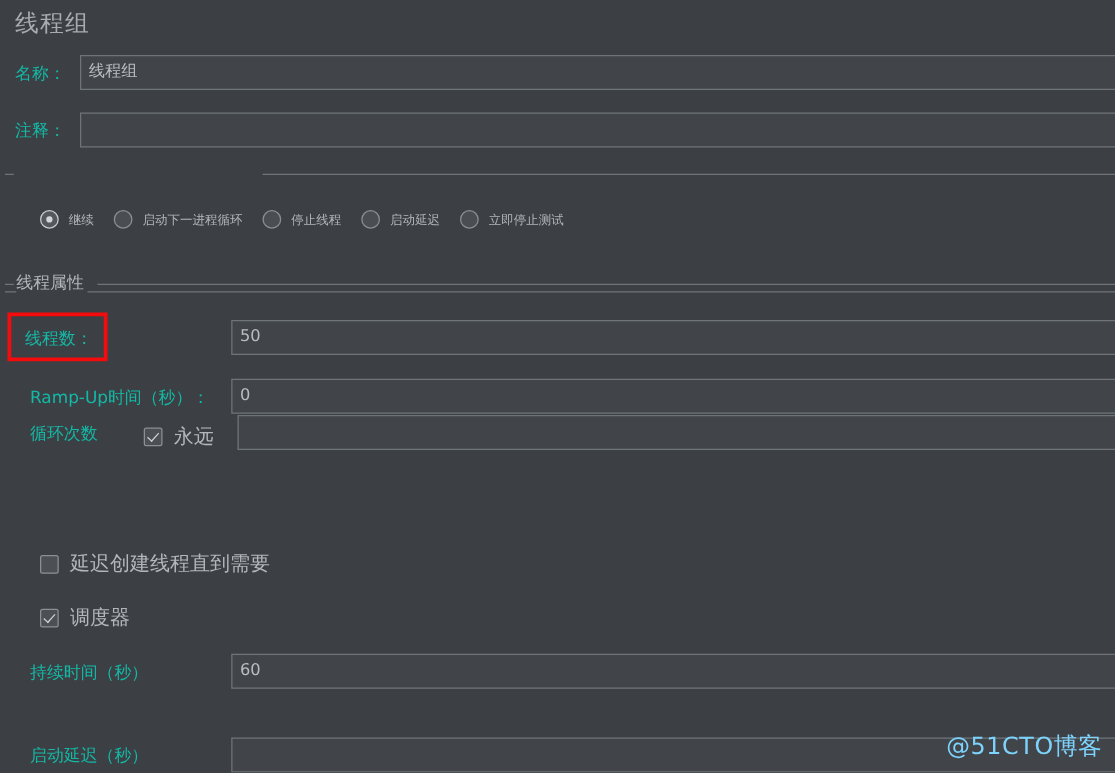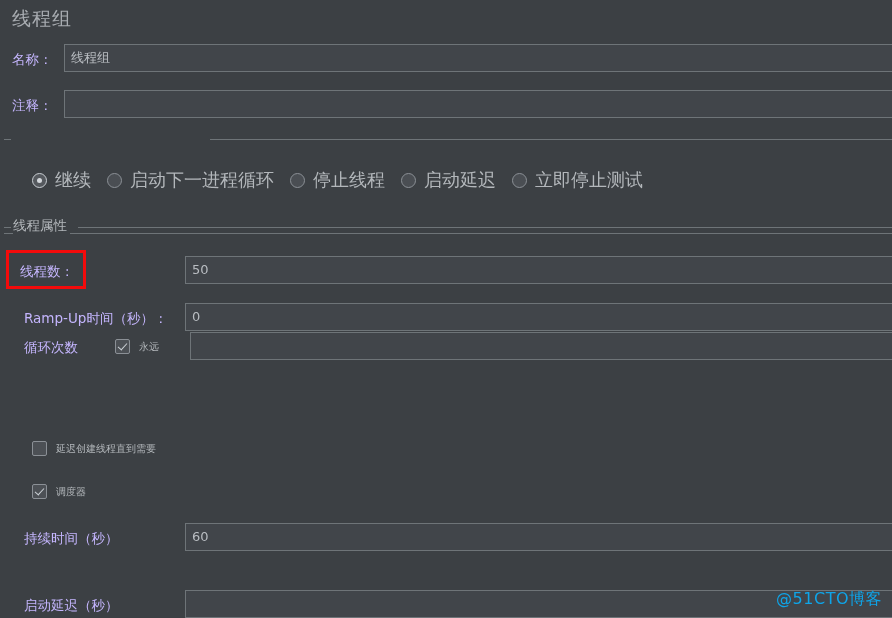--- a/index.html
+++ b/index.html
@@ -35,21 +35,21 @@
   
   .field-row {
     position: absolute;
     left: 0;
     right: 0;
     height: 30px;
   }
   .field-label {
     position: absolute;
     font-size: 13.5px;
-    color: #c4b5fd;
+    color: #14b8a6;
     line-height: 30px;
     white-space: nowrap;
   }
   .text-input {
     position: absolute;
     height: 28px;
     background: #41454a;
     border: 1px solid #6e7478;
     box-sizing: border-box;
     color: #b9bdc2;
@@ -139,21 +139,21 @@
     content: "";
     position: absolute;
     left: 4px;
     top: 4px;
     width: 5px;
     height: 5px;
     border-radius: 50%;
     background: #d3d7db;
   }
   .radio-label {
-    font-size: 18px;
+    font-size: 10px;
     color: #b3b7bb;
   }
 
   
   .checkbox-item {
     position: absolute;
     display: flex;
     align-items: center;
     white-space: nowrap;
   }
@@ -173,39 +173,39 @@
     position: absolute;
     left: 4px;
     top: 1px;
     width: 4px;
     height: 8px;
     border: solid #ccd1d6;
     border-width: 0 1.6px 1.6px 0;
     transform: rotate(42deg);
   }
   .cb-label {
-    font-size: 10px;
+    font-size: 16px;
     color: #b3b7bb;
   }
 
   
   .highlight-box {
     position: absolute;
     border: 3px solid #f40b0b;
     box-sizing: border-box;
     pointer-events: none;
   }
 
   
   .watermark {
     position: absolute;
     right: 10px;
     bottom: 8px;
-    font-size: 16px;
-    color: #0ea5e9;
+    font-size: 19px;
+    color: #7dd3fc;
     letter-spacing: 0.5px;
     white-space: nowrap;
     text-align: center;
   }
 </style>
 </head>
 <body>
 
 <div class="panel">
 

